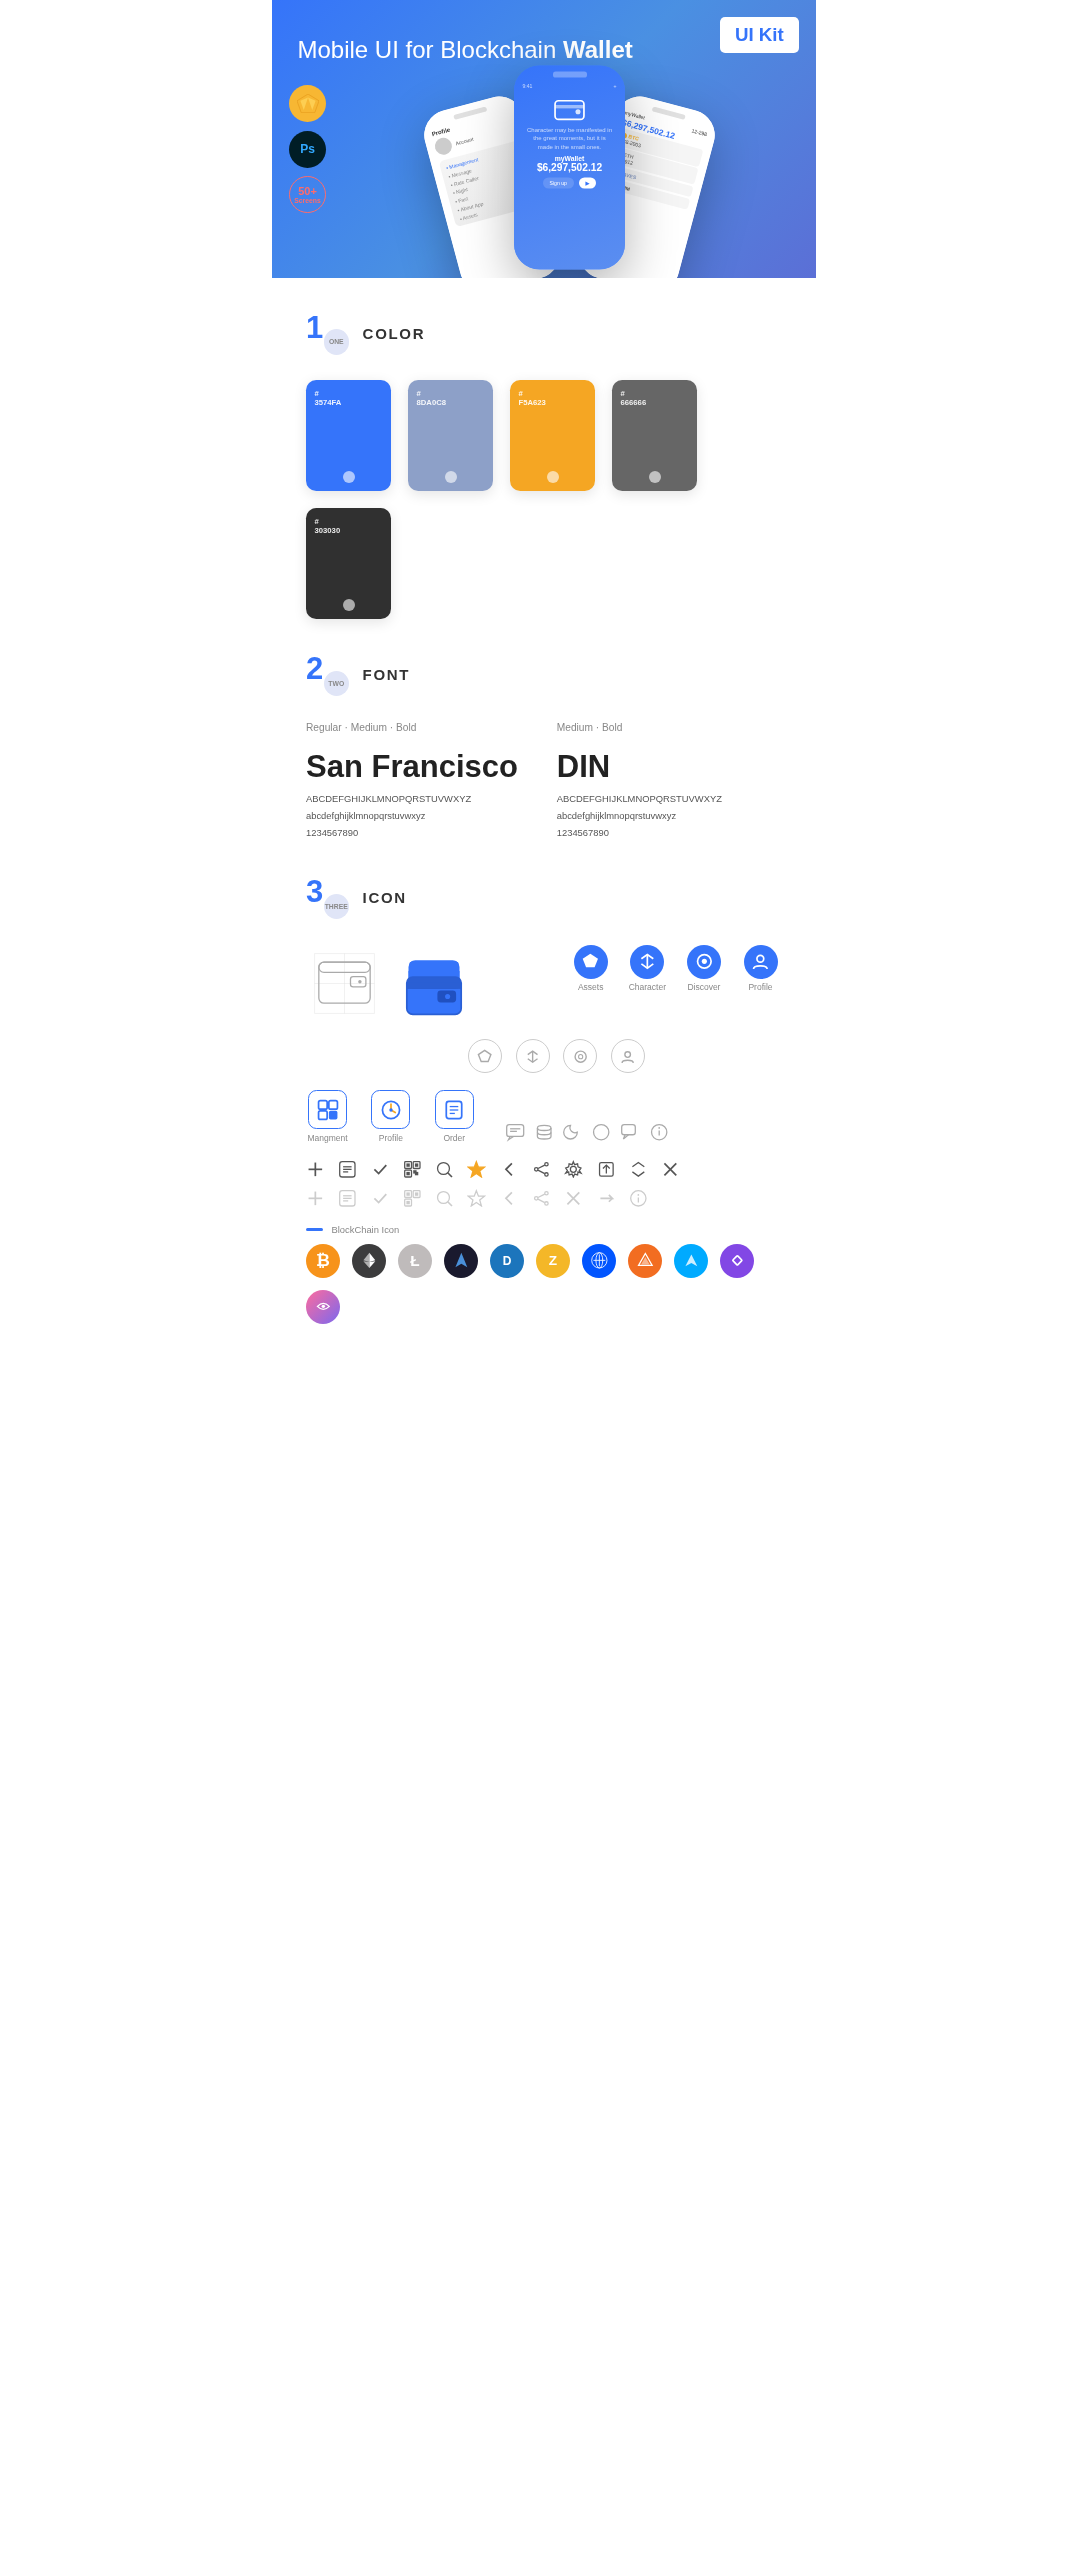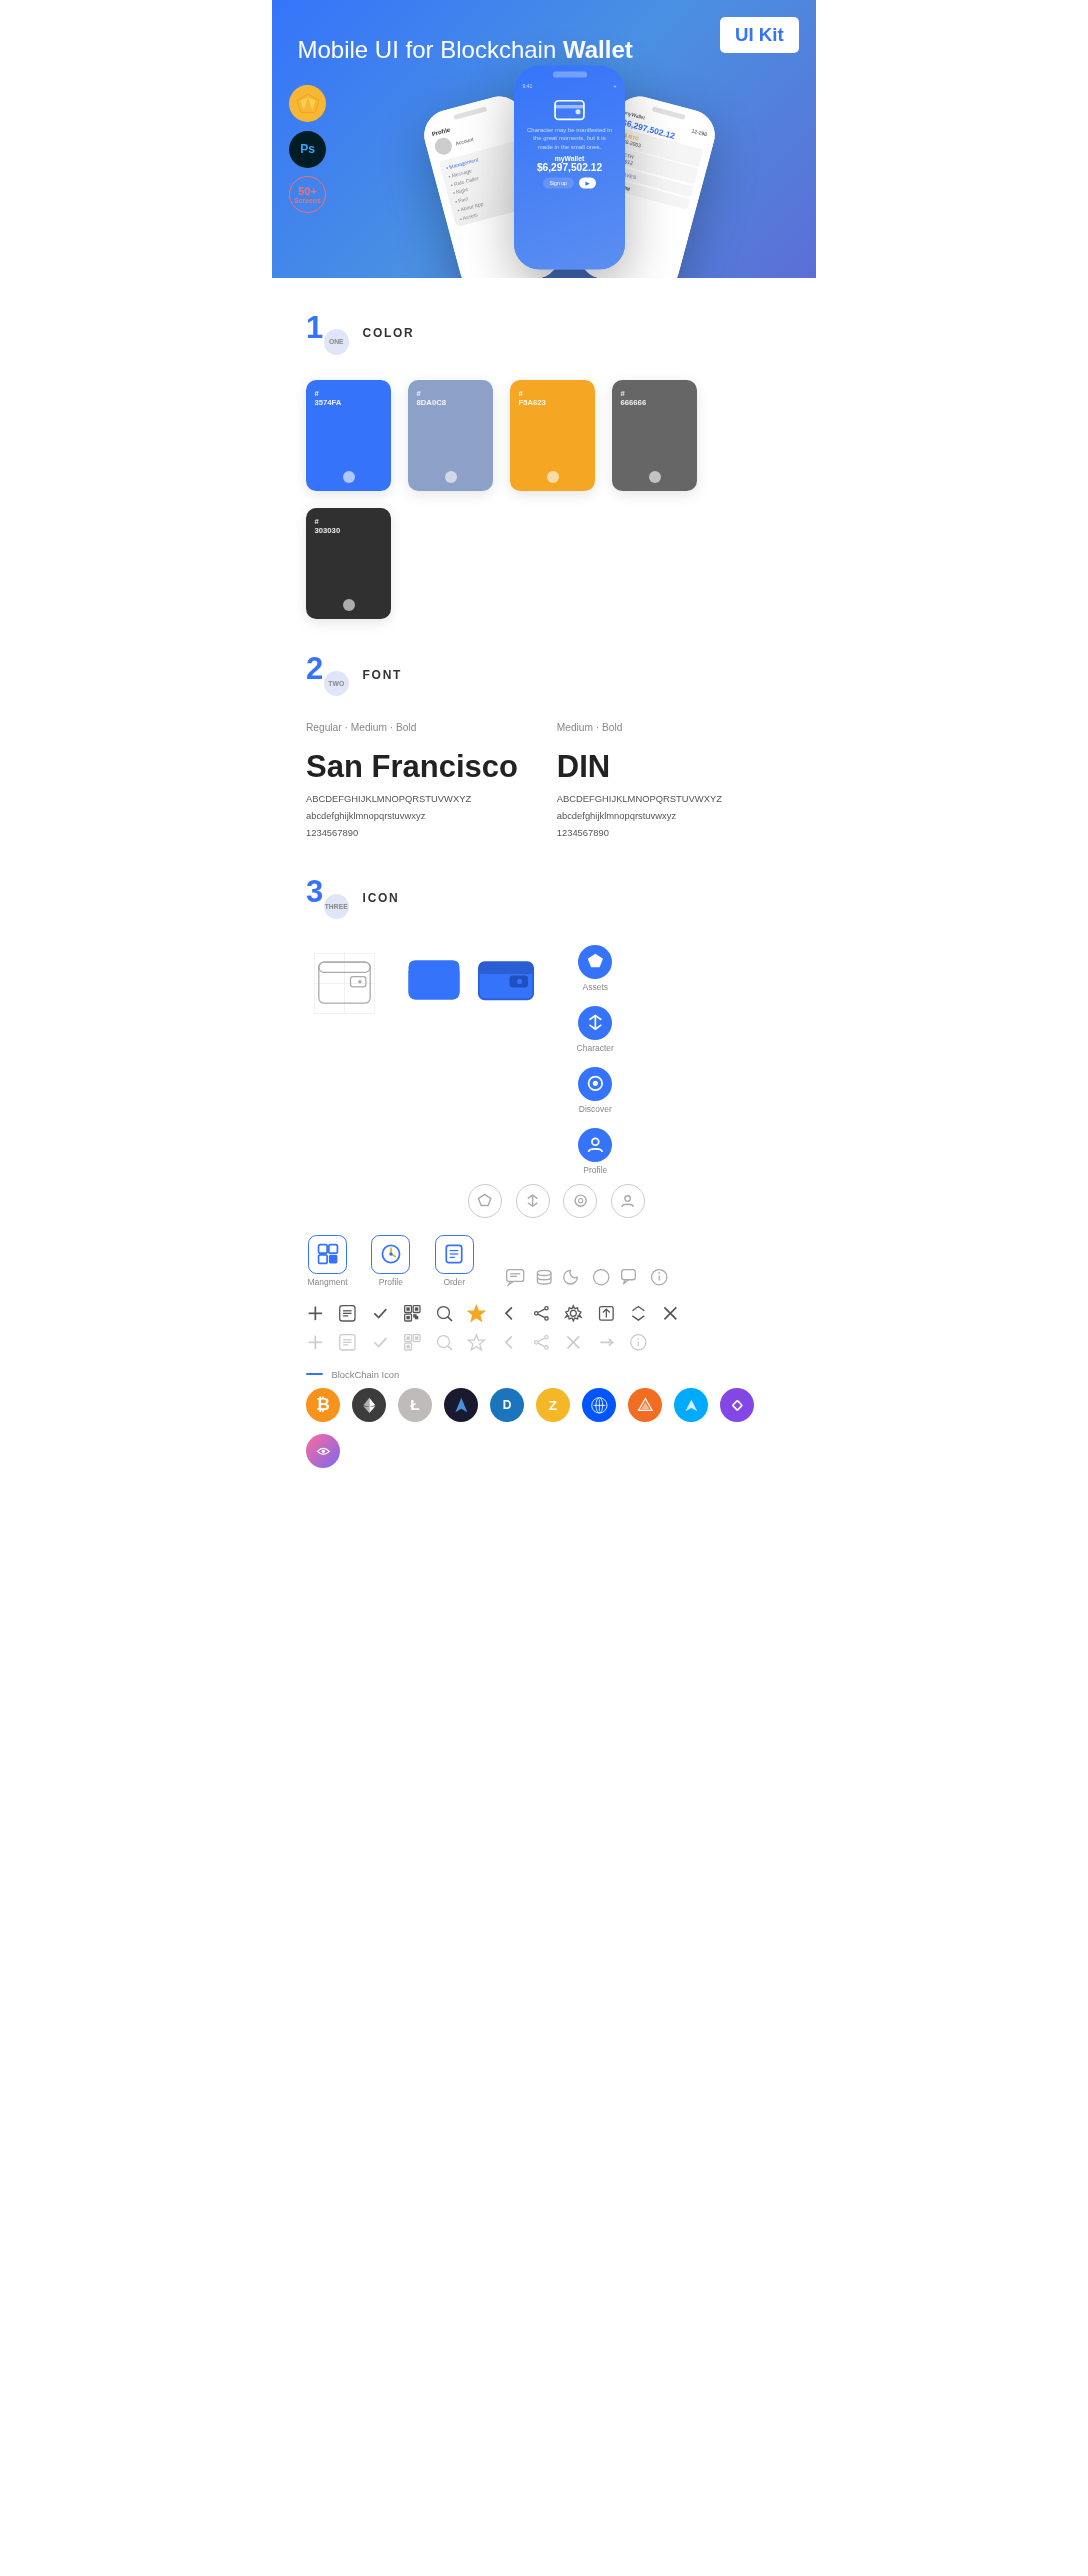--- a/index.html
+++ b/index.html
@@ -156,21 +156,21 @@
       align-items: center;
       justify-content: center;
       font-size: 6.8px;
       color: #888;
       font-weight: 600;
       position: absolute;
       bottom: 0;
       right: 0;
     }
     .section-title {
-      font-size: 12px;
+      font-size: 15px;
       font-weight: 700;
       color: #333;
       letter-spacing: 1.7px;
     }
 
     
     .color-swatches {
       display: flex;
       gap: 17px;
       flex-wrap: wrap;
@@ -497,21 +497,21 @@
         <rect x="8" y="20" width="64" height="44" rx="7" fill="#3574FA"></rect>
         <rect x="8" y="20" width="64" height="14" rx="7" fill="#2a5fd4"></rect>
         <rect x="8" y="27" width="64" height="7" fill="#2a5fd4"></rect>
         <rect x="44" y="36" width="22" height="14" rx="4" fill="#2050c0"></rect>
         <circle cx="56" cy="43" r="3" fill="#3574FA"></circle>
 
         <rect x="8" y="20" width="64" height="44" rx="7" stroke="#2a5fd4" stroke-width="2" fill="none"></rect>
       </svg>
     </div>
 
-    <div style="display:flex;gap:13.6px;margin-left:17px;align-items:flex-end;flex-direction:column;">
+    <div style="display:flex;gap:13.6px;margin-left:17px;align-items:flex-end;">
 
       <div class="icon-item">
         <div style="width:34px;height:34px;background:#3574FA;border-radius:50%;display:flex;align-items:center;justify-content:center;">
           <svg width="18.7" height="18.7" viewBox="0 0 22 22" fill="none">
             <polygon points="11,2 20,8 16,18 6,18 2,8" fill="white"></polygon>
           </svg>
         </div>
         <span>Assets</span>
       </div>
 

